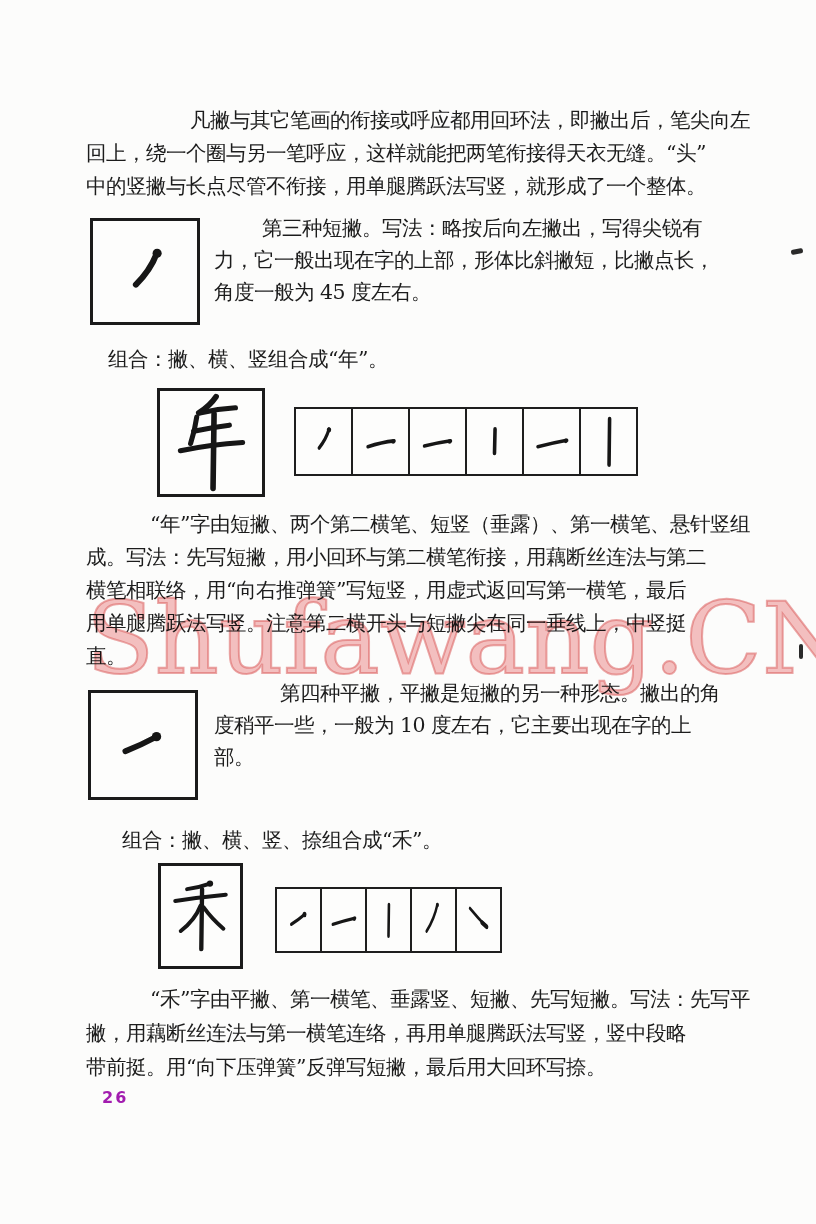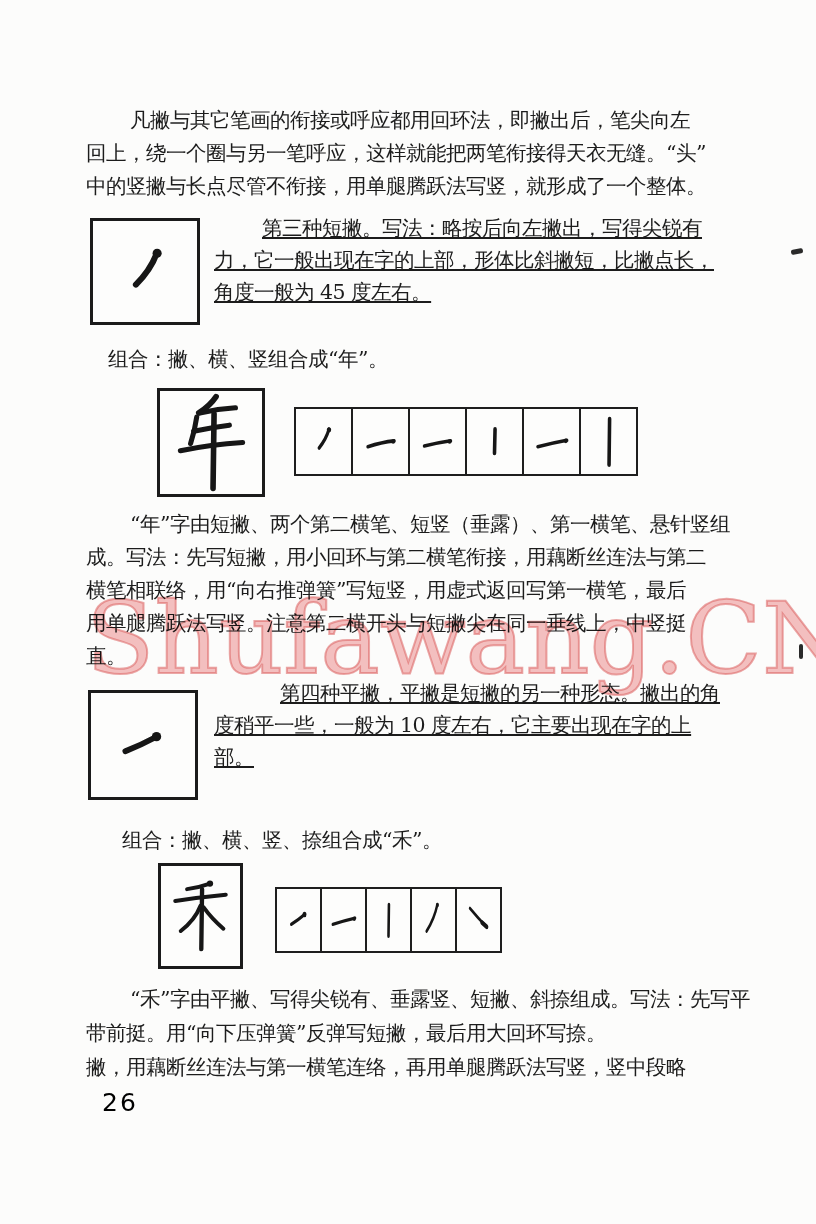--- a/index.html
+++ b/index.html
@@ -4,23 +4,23 @@
 <style>
   html,body{margin:0;padding:0;}
   body{width:816px;height:1224px;background:#ffffff;}
   .page{
     position:relative;width:816px;height:1224px;overflow:hidden;
     background:#fcfcfb;color:#1c1c1c;
     font-family:"DejaVu Serif","Liberation Serif",serif;
   }
   .para{position:absolute;font-size:20.5px;letter-spacing:-0.5px;}
   .para .line{white-space:nowrap;height:33px;line-height:33px;}
-  .lh32 .line{height:32px;line-height:32px;text-decoration:underline;}
+  .lh32 .line{height:32px;line-height:32px;}
   .lh34 .line{height:34px;line-height:34px;}
-  .ind44{text-indent:44px;}
+  .ind44{text-indent:44px;text-align:right;}
   .ind48{text-indent:48px;}
   .ind66{text-indent:66px;}
 
   .bigbox{
     position:absolute;background:#fdfdfc;
     border:3px solid #1b1b1b;box-sizing:border-box;
   }
   .bigbox svg{width:100%;height:100%;display:block;}
 
   .stroke-row{position:absolute;display:flex;}
@@ -40,21 +40,21 @@
     font-family:"DejaVu Serif","Liberation Serif",serif;
     font-size:100px;line-height:110px;white-space:nowrap;
     color:rgba(236,128,128,0.48);
     -webkit-text-stroke:2px rgba(222,98,98,0.55);
     mix-blend-mode:multiply;pointer-events:none;
   }
 
   .pagenum{
     position:absolute;left:102px;top:1088px;
     font-family:"DejaVu Sans","Liberation Sans",sans-serif;
-    font-weight:normal;font-size:25px;letter-spacing:2px;color:#000000;
+    font-weight:bold;font-size:16px;letter-spacing:2px;color:#a21caf;
   }
 
   .scan-mark{position:absolute;background:#2a2a2a;border-radius:2px;}
   .mark-dash{left:791px;top:249px;width:12px;height:5px;transform:rotate(-10deg);}
   .mark-tick{left:799px;top:644px;width:4px;height:15px;border-radius:3px;}
 </style>
 </head>
 <body>
 
 <div class="page">
@@ -194,23 +194,23 @@
     </div>
     <div class="cell">
       <svg viewBox="0 0 100 100" preserveAspectRatio="none">
         <path class="ink" d="M30,31 Q49,47 70,62" stroke-width="5"></path>
         <path class="ink" d="M58,54 L69,61" stroke-width="7.5"></path>
       </svg>
     </div>
   </div>
 
   <div class="para lh34" style="left:86px;top:982px;width:664px;">
-    <div class="line ind44">“禾”字由平撇、写得尖锐有、垂露竖、短撇、斜捺组成。写法：先写平</div>
+    <div class="line ind44">“禾”字由平撇、第一横笔、垂露竖、短撇、先写短撇。写法：先写平</div>
+    <div class="line">撇，用藕断丝连法与第一横笔连络，再用单腿腾跃法写竖，竖中段略</div>
     <div class="line">带前挺。用“向下压弹簧”反弹写短撇，最后用大回环写捺。</div>
-    <div class="line">撇，用藕断丝连法与第一横笔连络，再用单腿腾跃法写竖，竖中段略</div>
   </div>
 
   <div class="pagenum">26</div>
 
   <div class="scan-mark mark-dash"></div>
   <div class="scan-mark mark-tick"></div>
 
 </div>
 
 </body></html>

